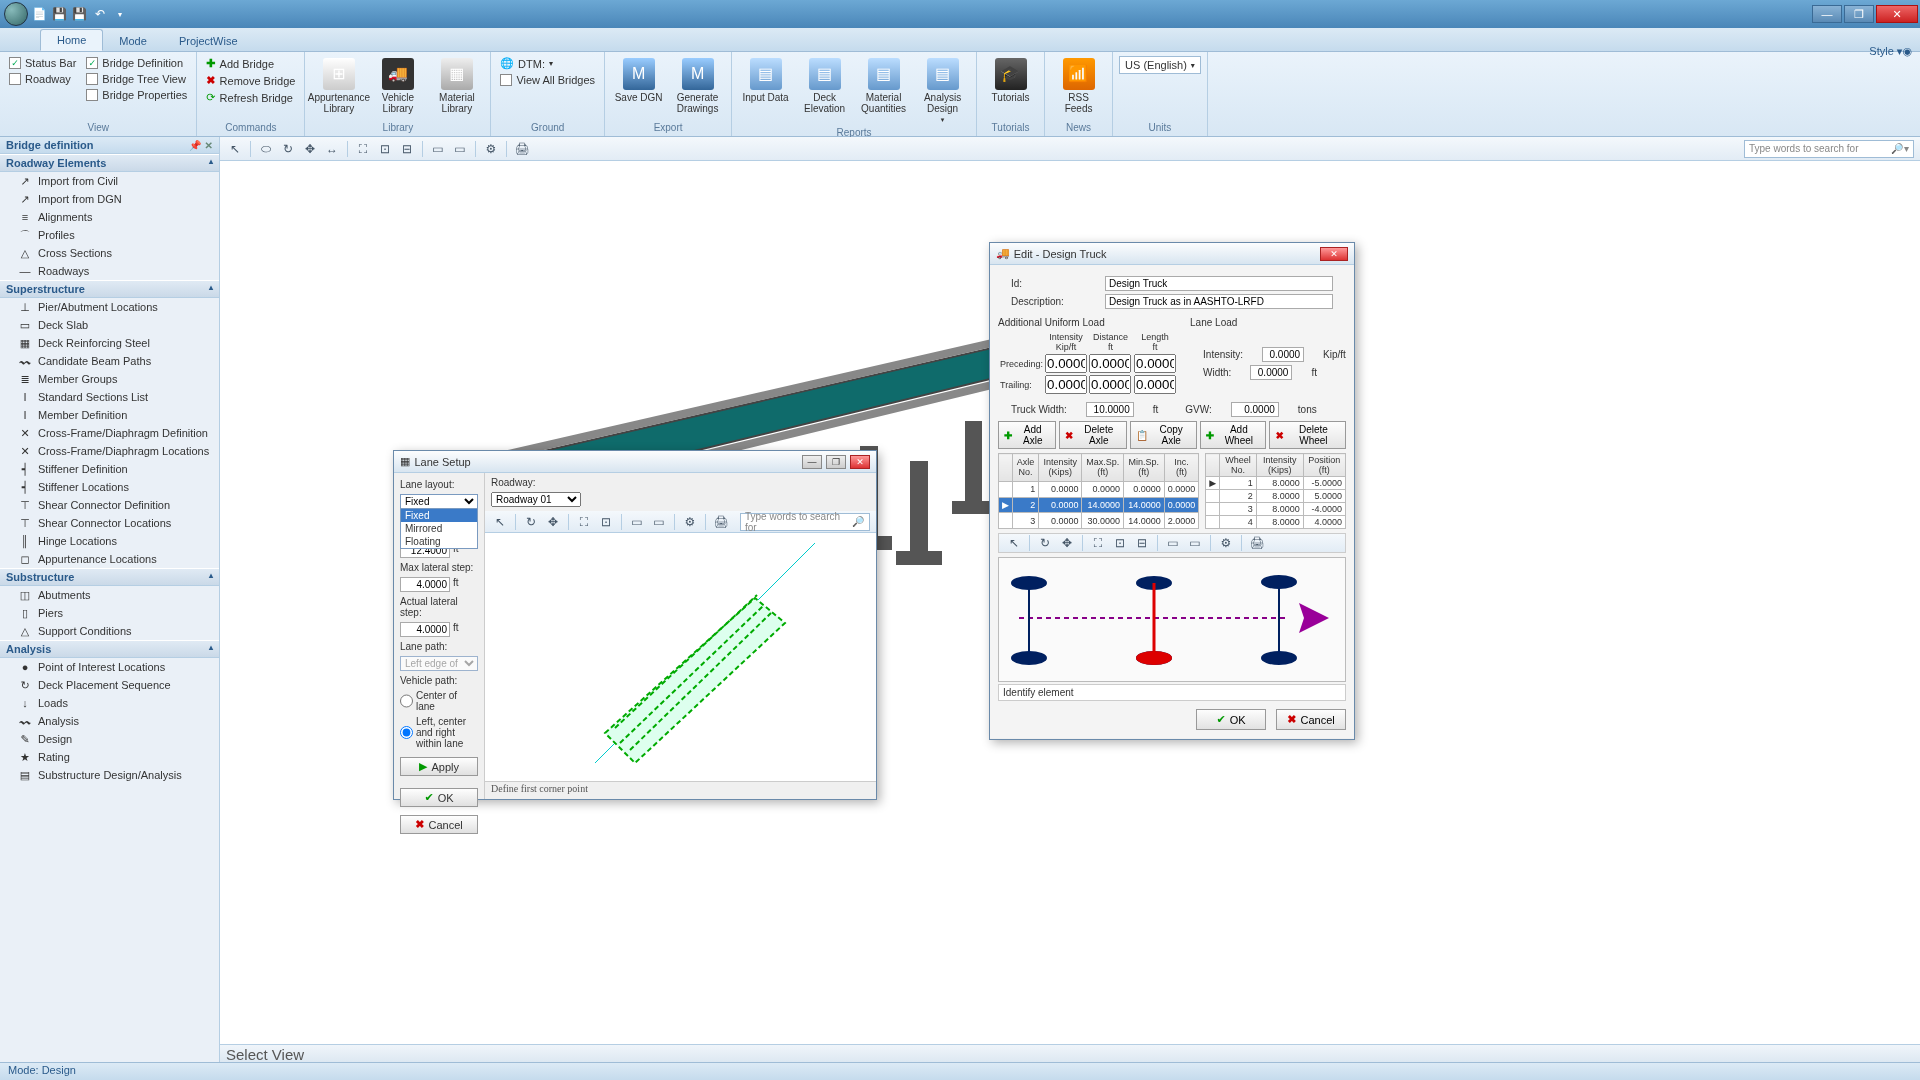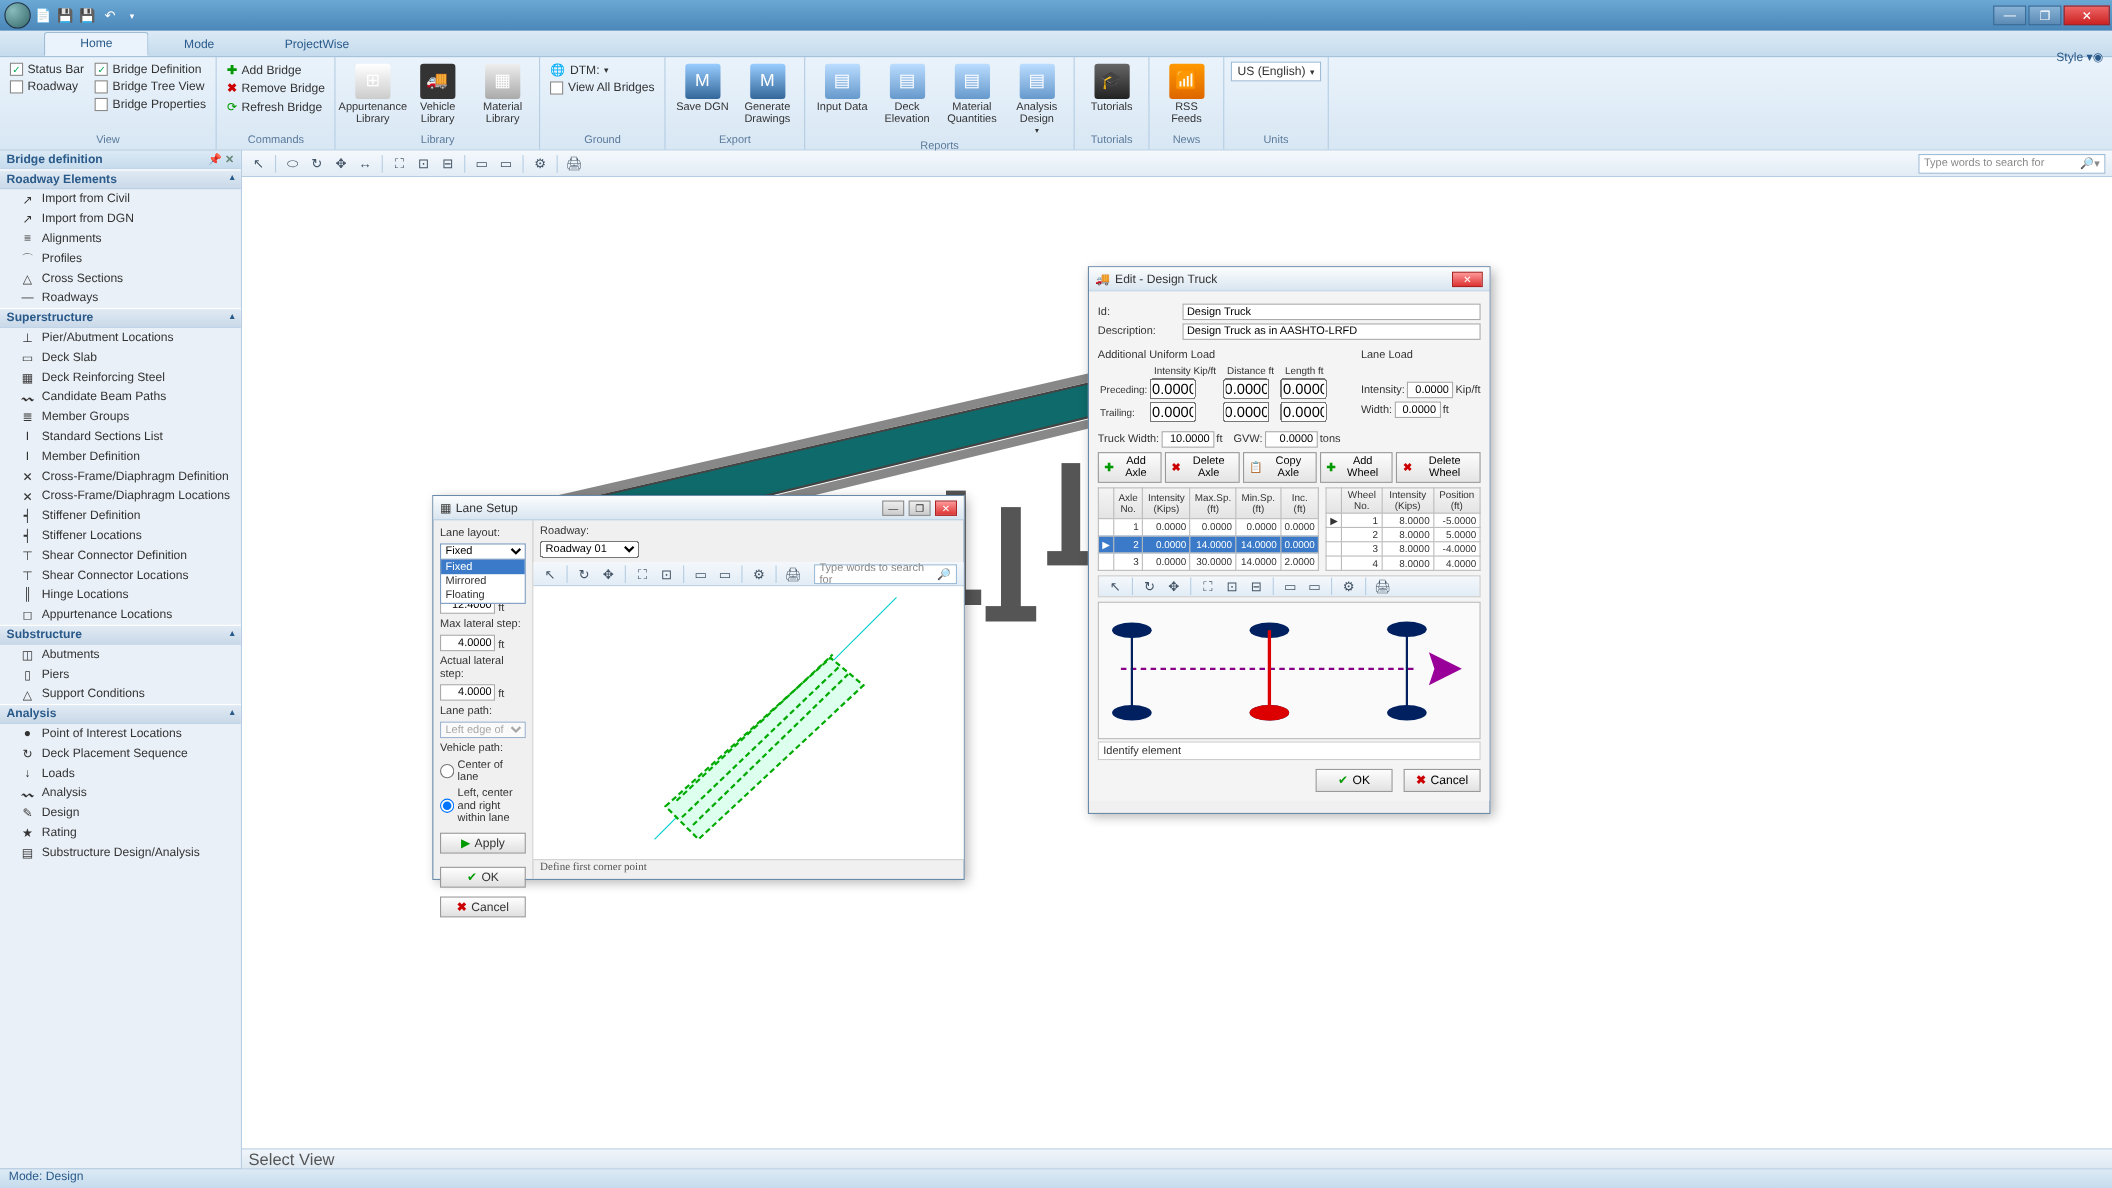--- a/index.html
+++ b/index.html
@@ -9,21 +9,21 @@
 .title-bar { height: 28px; background: linear-gradient(#6ca8d4, #4a86b8); display: flex; align-items: center; justify-content: space-between; }
 .title-left { display: flex; align-items: center; gap: 4px; padding-left: 4px; }
 .orb { width: 24px; height: 24px; background: radial-gradient(circle at 30% 30%, #8bb, #366); border-radius: 50%; border: 1px solid #234; }
 .qat-btn { width: 16px; height: 16px; display: inline-flex; align-items: center; justify-content: center; color: #fff; font-size: 12px; }
 .win-btns { display: flex; }
 .win-btn { width: 30px; height: 18px; background: linear-gradient(#89b3d6, #5a8ab5); border: 1px solid #3a6a95; margin-right: 2px; display: flex; align-items: center; justify-content: center; color: #fff; font-size: 11px; }
 .win-btn.close { background: linear-gradient(#e66, #c22); border-color:#a11; width:42px; }
 
 
 .ribbon-tabs { height: 24px; background: linear-gradient(#dceaf5, #c5dbed); display: flex; align-items: flex-end; padding-left: 40px; border-bottom: 1px solid #9fbcd6; position: relative; }
-.ribbon-tab { padding: 4px 32px; color: #2a5a8a; cursor: pointer; }
+.ribbon-tab { padding: 4px 16px; color: #2a5a8a; cursor: pointer; }
 .ribbon-tab.active { background: #eaf3fb; border: 1px solid #9fbcd6; border-bottom: 1px solid #eaf3fb; border-radius: 3px 3px 0 0; }
 .ribbon-right { position: absolute; right: 8px; top: 17px; display: flex; gap: 0; align-items: center; color: #2a5a8a; }
 
 
 .ribbon { height: 85px; background: linear-gradient(#eaf3fb, #d8e7f4); border-bottom: 1px solid #9fbcd6; display: flex; }
 .ribbon-group { border-right: 1px solid #b5ceE3; display: flex; flex-direction: column; padding: 2px 6px; }
 .ribbon-group-title { text-align: center; color: #5a7a9a; font-size: 10px; padding: 1px 0; margin-top: auto; }
 .ribbon-items { display: flex; gap: 4px; flex: 1; align-items: flex-start; padding-top: 2px;}
 .rb-col { display: flex; flex-direction: column; gap: 2px; }
 .rb-item { display: flex; align-items: center; gap: 4px; padding: 1px 3px; color: #333; white-space: nowrap; font-size: 11px; }
@@ -57,32 +57,32 @@
 .dialog-titlebar { height: 22px; background: linear-gradient(#fcfdfe, #d8e5f0); display: flex; align-items: center; padding: 0 6px; gap:4px; border-bottom:1px solid #b5cee3;}
 .dialog-titlebar .spacer{flex:1;}
 .dlg-winbtn { width:20px; height:14px; border:1px solid #888; background:linear-gradient(#eee,#ccc); display:inline-flex; align-items:center; justify-content:center; font-size:9px;}
 .dlg-winbtn.close { background:linear-gradient(#f99,#d33); border-color:#a22; color:#fff;}
 .dialog-body { padding: 8px; background:#f4f4f4;}
 
 .lane-dialog { left: 393px; top: 450px; width: 484px; height: 350px; }
 .lane-body { display:flex; height: calc(100% - 22px);}
 .lane-left { width: 90px; padding:6px; display:flex; flex-direction:column; gap:4px; font-size:10px;}
 .lane-left label { color:#333;}
-.lane-input { display:flex; align-items:flex-end; gap:3px;}
+.lane-input { display:flex; align-items:flex-start; gap:3px;}
 .lane-input input { width:50px; border:1px solid #aaa; padding:1px 2px; font-size:10px; text-align:right;}
 .lane-left select { width:100%; border:1px solid #7a9ac0; font-size:10px; background:#fff;}
 .lane-dropdown-open { position:relative;}
 .lane-dropdown-list { position:absolute; top:14px; left:0; width:100%; background:#fff; border:1px solid #7a9ac0; z-index:10;}
 .lane-dd-item { padding:1px 4px; font-size:10px;}
 .lane-dd-item.sel { background:#3a7ac8; color:#fff;}
 .lane-right { flex:1; border-left:1px solid #ccc; display:flex; flex-direction:column;}
 .lane-btn { padding:2px 8px; border:1px solid #999; background:linear-gradient(#fefefe,#e0e0e0); text-align:center; font-size:11px; margin-top:4px; display:flex; align-items:center; justify-content:center; gap:4px;}
 
 .truck-dialog { left: 989px; top: 242px; width: 366px; height: 498px; }
-.field-row { display:flex; align-items:center; gap:2px; margin:3px 0; font-size:10px;}
+.field-row { display:flex; align-items:center; gap:19px; margin:3px 13px; font-size:10px;}
 .field-row .lbl { width:75px;}
 .field-row input[type=text]{ border:1px solid #aaa; padding:1px 3px; font-size:10px;}
 .grp-label { font-size:10px; margin:4px 0 2px;}
 .mini-table { border-collapse:collapse; font-size:9px; background:#fff;}
 .mini-table th, .mini-table td { border:1px solid #bbb; padding:1px 3px; text-align:right;}
 .mini-table th { background:linear-gradient(#f4f4f4,#e4e4e4); font-weight:normal; text-align:center;}
 .mini-table tr.sel td { background:#3a7ac8; color:#fff;}
 .toolbar-row { display:flex; gap:3px; margin:4px 0;}
 .toolbar-row button { font-size:10px; padding:2px 5px; border:1px solid #999; background:linear-gradient(#fdfdfd,#e4e4e4); display:flex; align-items:center; gap:3px;}
 .red-x{ color:#c00; font-weight:bold;}

